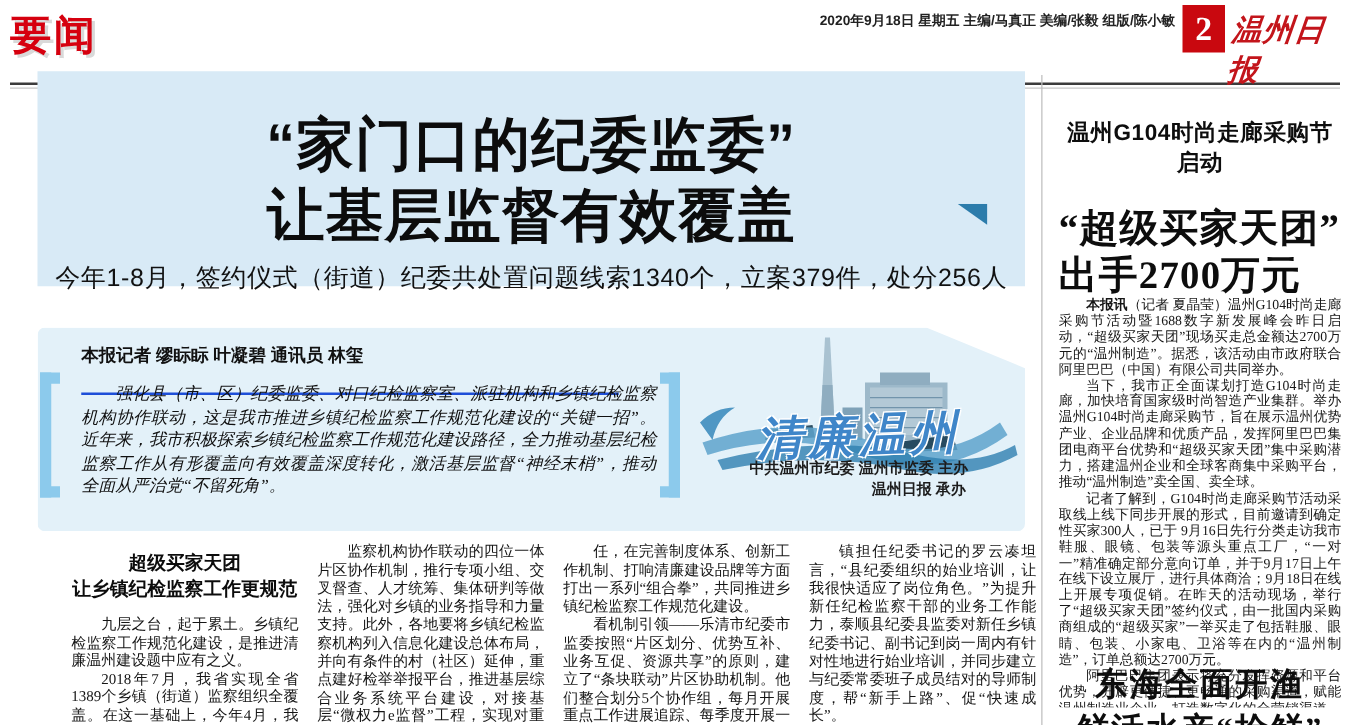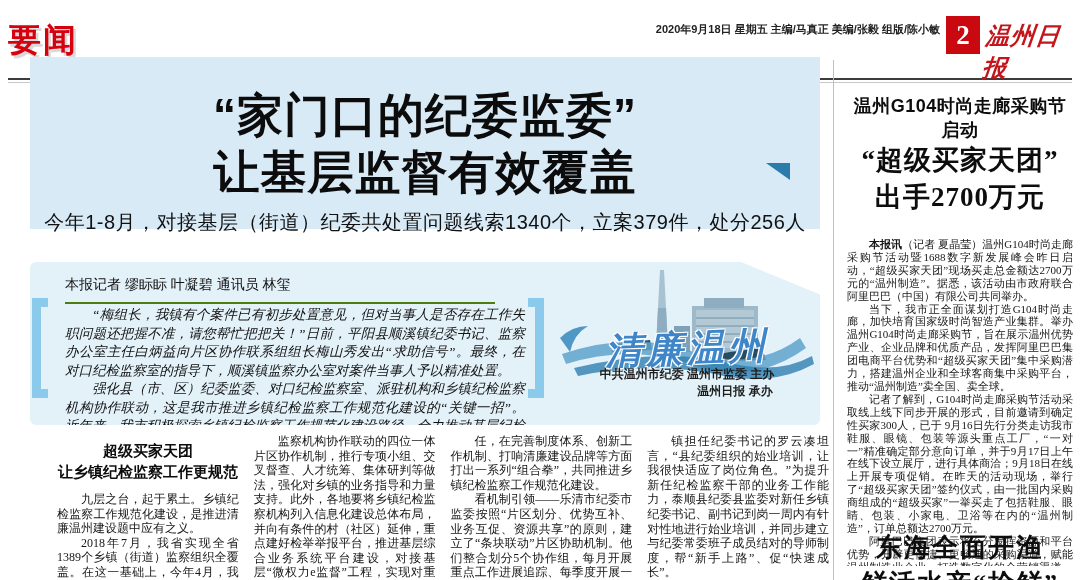--- a/index.html
+++ b/index.html
@@ -5,21 +5,21 @@
   * { margin:0; padding:0; box-sizing:border-box; }
   html,body { background:#fff; }
   .page {
     position:relative; width:1080px; height:580px;
     background:#fff; overflow:hidden;
     font-family:"Liberation Serif","DejaVu Serif",serif;
     color:#1a1a1a;
   }
   
   .hdr { position:absolute; left:8px; top:0; width:1064px; height:68px;
-         border-bottom:2px solid #3c3c3c;margin-top:12px; }
+         border-bottom:2px solid #3c3c3c; }
   .hdr:after { content:""; position:absolute; left:0; right:0; bottom:-5px; height:1px; background:#c8c8c8; }
   .section-label { position:absolute; left:0; top:6px;
     font-family:"Liberation Sans","DejaVu Sans",sans-serif;
     font-size:33px; font-weight:900; color:#d6000f; letter-spacing:2px;
     text-shadow:2.5px 2.5px 0 #d9d9d9; }
   .hdr-meta { position:absolute; right:132px; top:9px; text-align:right;
     font-family:"Liberation Sans","DejaVu Sans",sans-serif;
     font-size:11px; line-height:16px; color:#222; font-weight:600; }
   .pageno { position:absolute; right:92px; top:4px; width:34px; height:38px;
     background:#c9080f; color:#fff; text-align:center;
@@ -32,23 +32,23 @@
     background:#d8eaf6; text-align:center; }
   .headline-line { font-family:"Liberation Sans","DejaVu Sans",sans-serif;
     font-size:46px; font-weight:900; color:#0c0c0c; letter-spacing:1px; line-height:57px; }
   .headline-line:first-child { margin-top:30px; }
   .lead-subhead { margin-top:8px; font-family:"Liberation Sans","DejaVu Sans",sans-serif;
     font-size:20px; font-weight:500; color:#111; letter-spacing:.5px; }
   .feature-panel { position:absolute; left:30px; top:262px; width:790px; height:163px;
     background:#e3f1f9; border-radius:6px;
     clip-path:polygon(0 0,90% 0,100% 20%,100% 100%,0 100%); }
   .byline { position:absolute; left:35px; top:14px; width:430px;
-    border-bottom:2px solid #4d7c0f; padding-bottom:8px;
+    border-bottom:2px solid #1d4ed8; padding-bottom:20px;
     font-family:"Liberation Sans","DejaVu Sans",sans-serif;
-    font-size:14px; font-weight:400; color:#111; }
+    font-size:14px; font-weight:700; color:#111; }
   .intro { position:absolute; left:35px; top:44px; width:460px;
     font-style:italic; font-size:13.5px; line-height:18.5px; color:#101010;
     text-align:justify; }
   .intro p { text-indent:2em; }
   .bracket { position:absolute; width:16px; height:100px; top:36px; }
   .bracket.l { left:2px;  border-left:9px solid #8ccaec; border-top:9px solid #8ccaec; border-bottom:9px solid #8ccaec; }
   .bracket.r { left:498px; border-right:9px solid #8ccaec; border-top:9px solid #8ccaec; border-bottom:9px solid #8ccaec; }
   .graphic { position:absolute; left:524px; top:0; width:266px; height:163px; text-align:center; }
   .graphic svg { position:absolute; left:0; top:6px; }
   .graphic-title { position:absolute; left:10px; top:62px; width:246px;
@@ -68,22 +68,22 @@
   .s2col p { text-indent:2em; }
   .s2head { text-align:center; font-family:"Liberation Sans","DejaVu Sans",sans-serif;
     font-weight:700; font-size:15px; line-height:21px; color:#0c0c0c;
     white-space:nowrap; margin:6px 0 10px; }
   
   .vdivider { position:absolute; left:833px; top:60px; width:1px; height:520px; background:#bfbfbf; }
   .right-col { position:absolute; left:847px; top:60px; width:226px; height:520px; }
   .kicker { text-align:center; margin-top:34px;
     font-family:"Liberation Sans","DejaVu Sans",sans-serif;
     font-size:18px; font-weight:700; color:#0d0d0d; letter-spacing:.5px; }
-  .r-head { text-align:center; font-size:27px; font-weight:900; color:#0d0d0d;
-    line-height:37px; letter-spacing:1px; margin-top:0; }
+  .r-head { font-size:31px; font-weight:900; color:#0d0d0d;
+    line-height:37px; letter-spacing:1px; margin-top:22px; }
   .r-body { position:absolute; left:0; top:139px; width:226px; height:328px;
     overflow:hidden; font-size:11px; line-height:12.9px; text-align:justify; color:#161616;margin-top:39px; }
   .r-body p { text-indent:2em; }
   .r-body .lead-tag { font-weight:700; }
   .br-head { position:absolute; left:0; top:470px; width:226px; text-align:center;
     font-size:26px; font-weight:900; color:#0d0d0d; line-height:36px; letter-spacing:2px; }
 </style>
 </head>
 <body>
 
@@ -94,29 +94,28 @@
     <div class="hdr-meta">
       <div>2020年9月18日 星期五 主编/马真正 美编/张毅 组版/陈小敏</div>
     </div>
     <div class="pageno">2</div>
     <div class="masthead">温州日报</div>
   </div>
 
   <div class="headline-box">
     <div class="headline-line">“家门口的纪委监委”</div>
     <div class="headline-line">让基层监督有效覆盖</div>
-    <div class="lead-subhead">今年1-8月，对接基层（街道）纪委共处置问题线索1340个，立案379件，处分256人</div>
+    <div class="lead-subhead">今年1-8月，签约仪式（街道）纪委共处置问题线索1340个，立案379件，处分256人</div>
   </div>
 
   <div class="feature-panel">
     <div class="byline">本报记者 缪眎眎 叶凝碧 通讯员 林玺</div>
     <div class="bracket l"></div>
     <div class="bracket r"></div>
     <div class="intro">
-      <p>“梅组长，我镇有个案件已有初步处置意见，但对当事人是否存在工作失职问题还把握不准，请您帮忙把把关！”日前，平阳县顺溪镇纪委书记、监察办公室主任白炳益向片区协作联系组组长梅山秀发出“求助信号”。最终，在对口纪检监察室的指导下，顺溪镇监察办公室对案件当事人予以精准处置。</p>
       <p>强化县（市、区）纪委监委、对口纪检监察室、派驻机构和乡镇纪检监察机构协作联动，这是我市推进乡镇纪检监察工作规范化建设的“关键一招”。近年来，我市积极探索乡镇纪检监察工作规范化建设路径，全力推动基层纪检监察工作从有形覆盖向有效覆盖深度转化，激活基层监督“神经末梢”，推动全面从严治党“不留死角”。</p>
     </div>
     <div class="graphic">
       <svg width="266" height="150" viewBox="0 0 266 150">
 
         <polygon points="106,2 110,2 114,78 102,78" fill="#a9c2d1"></polygon>
         <polygon points="104,40 112,40 114,80 102,80" fill="#8fadc0"></polygon>
 
         <rect x="138" y="38" width="66" height="46" fill="#9db9ca"></rect>
         <rect x="142" y="42" width="58" height="38" fill="#b3c9d6"></rect>

